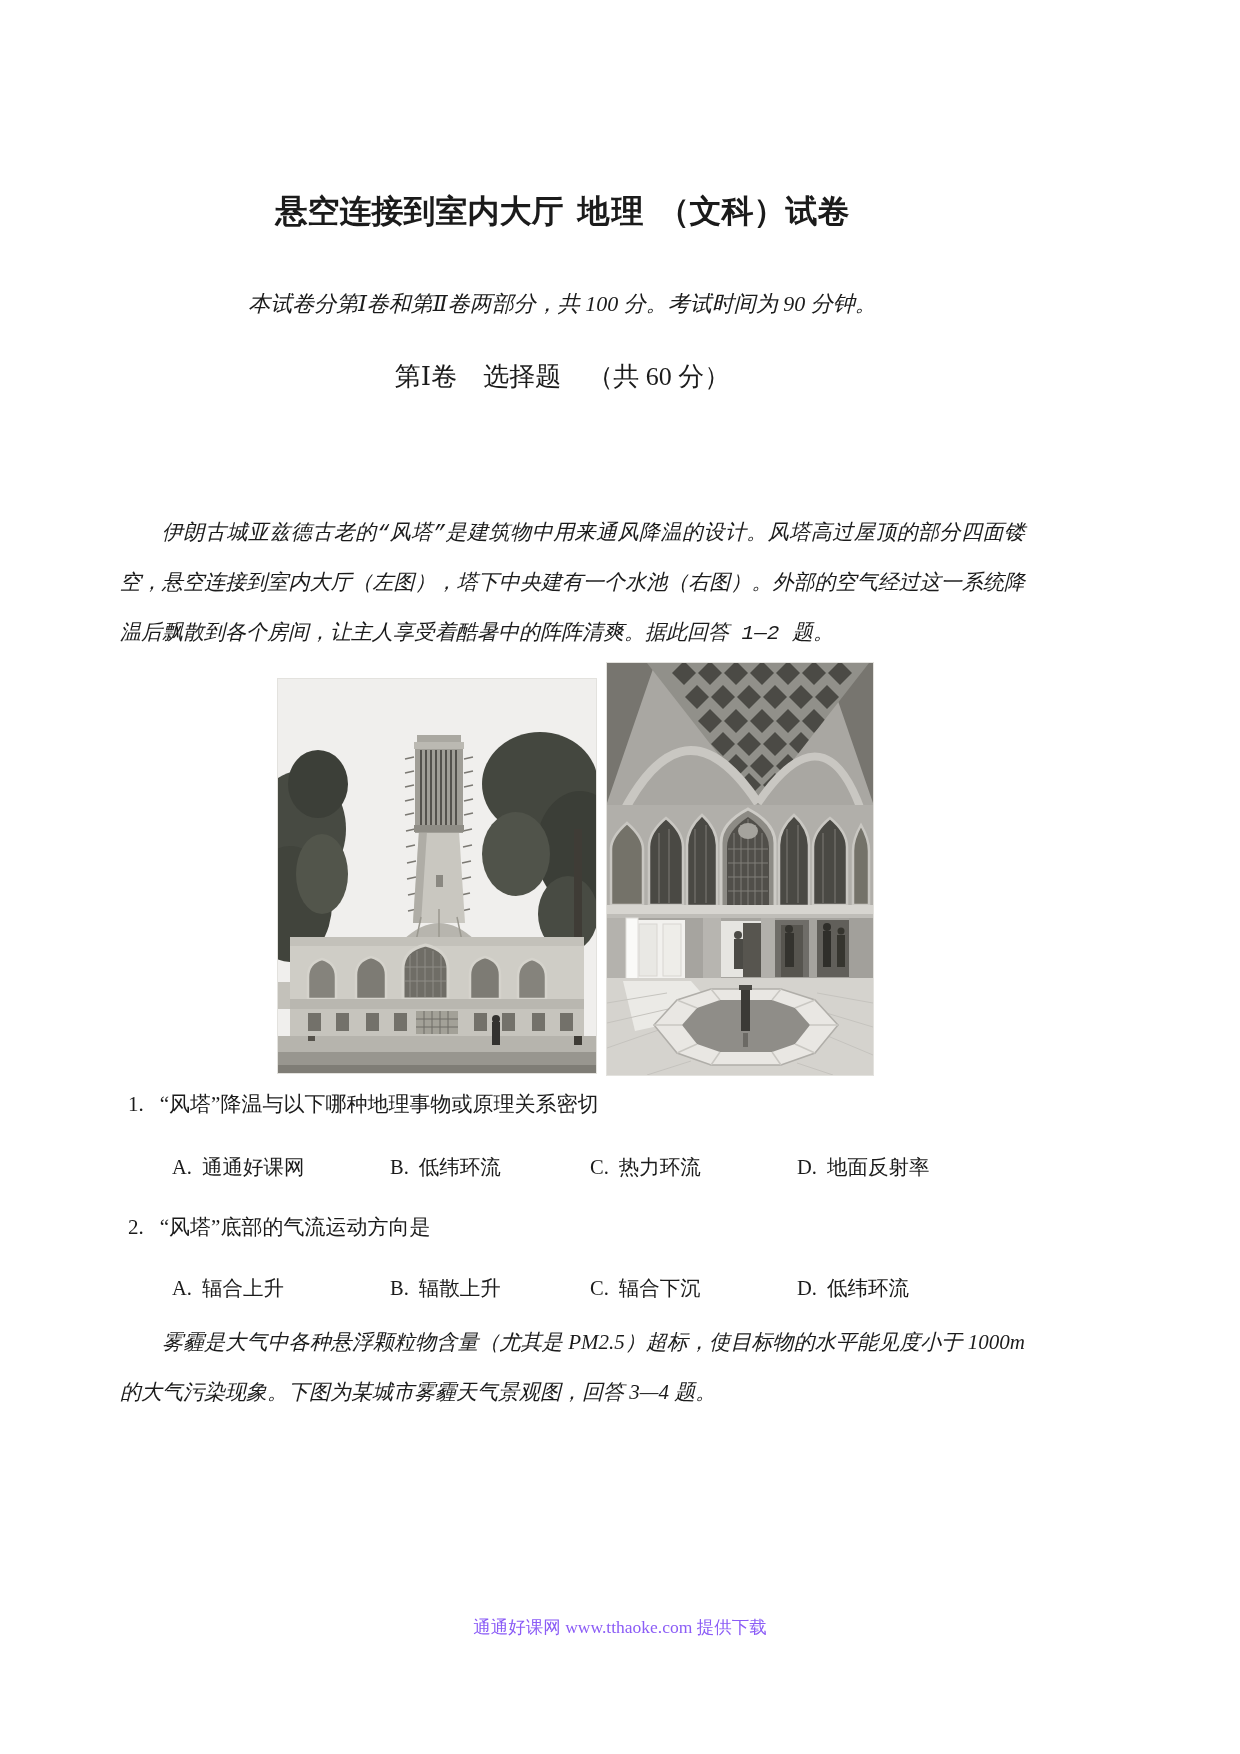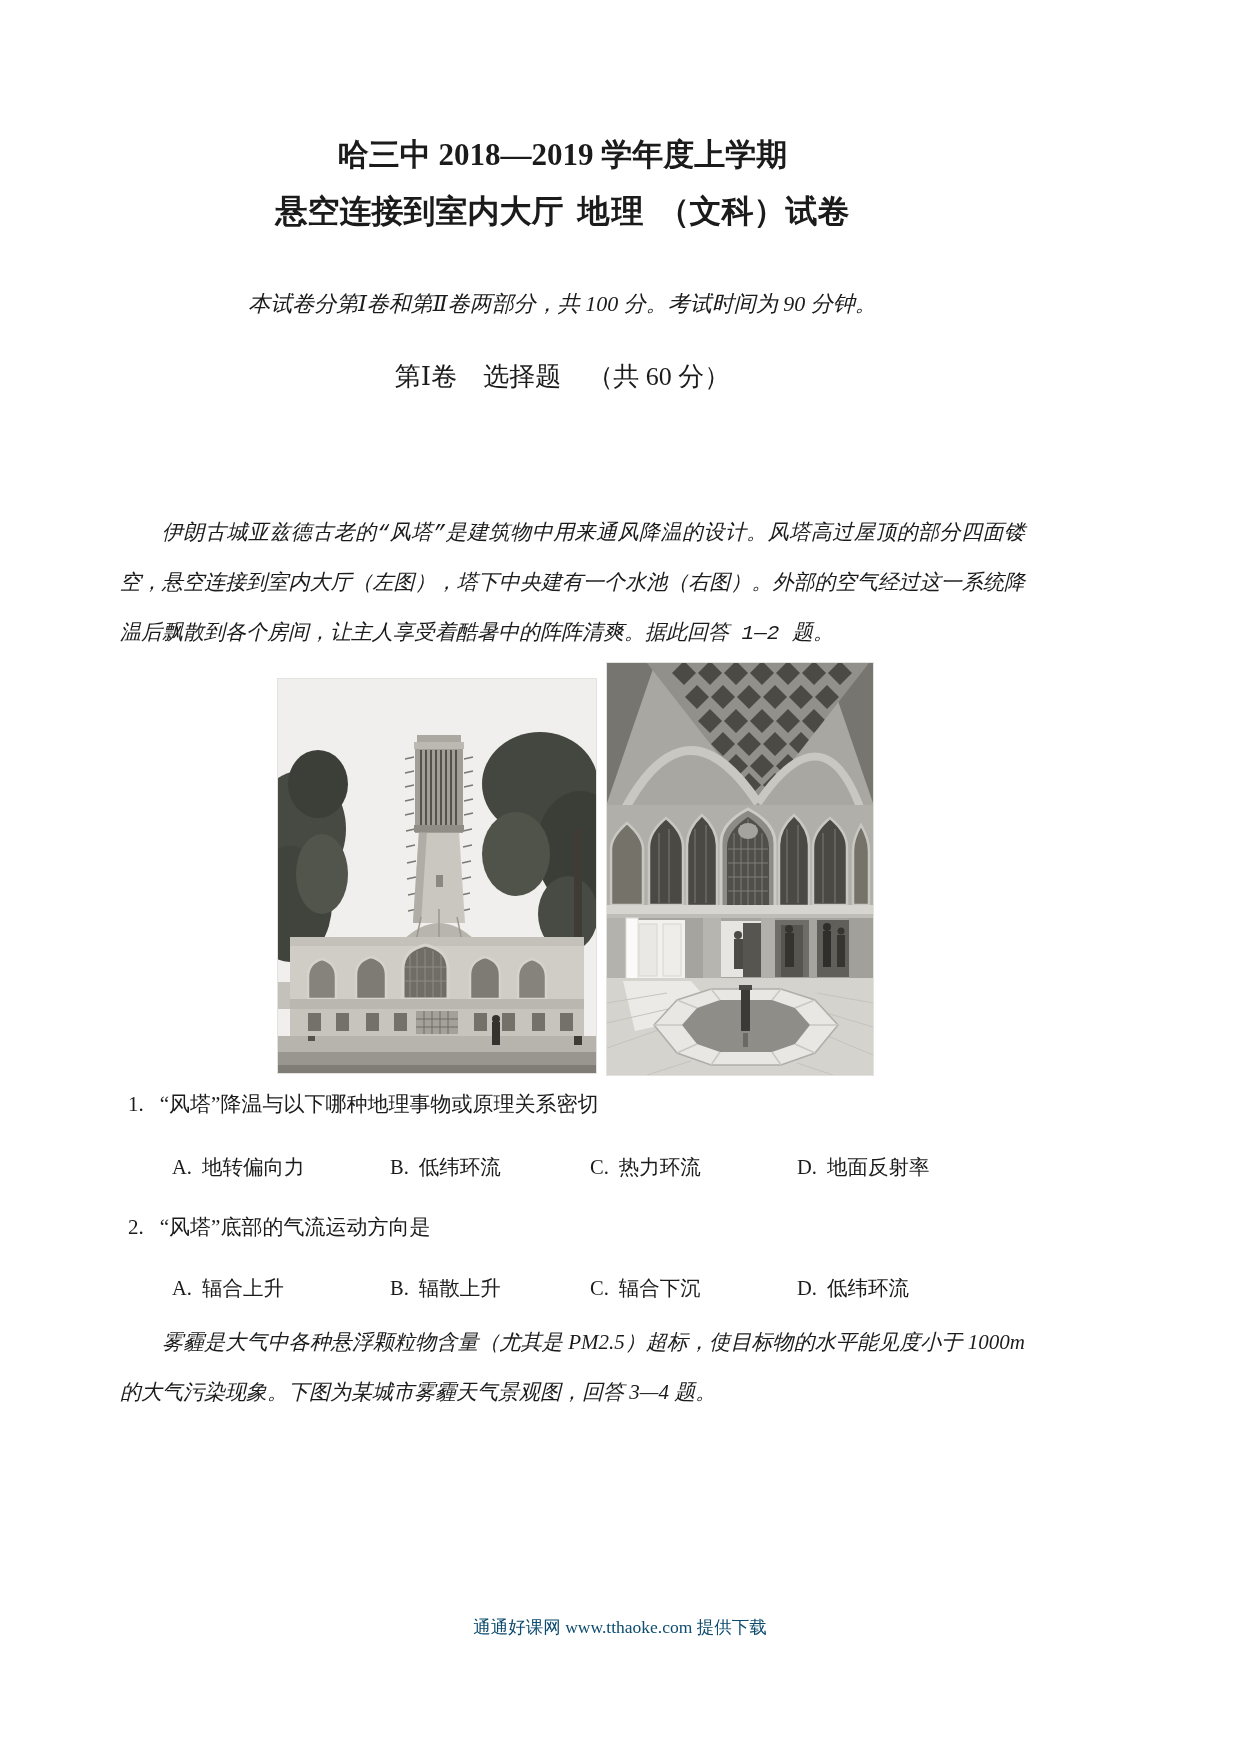--- a/index.html
+++ b/index.html
@@ -35,28 +35,27 @@
   .question { left: 128px; width: 897px; font-size: 21px; }
   #question-1 { top: 1090px; }
   #question-2 { top: 1213px; }
   .qnum { margin-right: 16px; }
 
   .options { left: 172px; width: 856px; display: grid; grid-template-columns: 218px 200px 207px auto; font-size: 20.5px; }
   #question-1-options { top: 1153px; }
   #question-2-options { top: 1274px; }
   .olabel { margin-right: 10px; }
 
-  .footer { top: 1615px; left: 0; width: 1240px; text-align: center; font-size: 17.5px; color: #0c4a6e; }
+  .footer { top: 1615px; left: 0; width: 1240px; text-align: center; font-size: 17.5px; color: #8b5cf6; }
 </style>
 </head>
 <body>
 
 <div class="page">
 
-  <h1 class="abs title1">哈三中 2018—2019 学年度上学期</h1>
 
   <h1 class="abs title2"><span>悬空连接到室内大厅</span><span class="subject">地理</span><span>（文科）试卷</span></h1>
 
   <p class="abs info">本试卷分第Ⅰ卷和第Ⅱ卷两部分，共 100 分。考试时间为 90 分钟。</p>
 
   <h2 class="abs section">第Ⅰ卷　选择题　（共 60 分）</h2>
 
 
   <p class="abs passage" id="passage-wind-tower">伊朗古城亚兹德古老的“风塔”是建筑物中用来通风降温的设计。风塔高过屋顶的部分四面镂空，悬空连接到室内大厅（左图），塔下中央建有一个水池（右图）。外部的空气经过这一系统降温后飘散到各个房间，让主人享受着酷暑中的阵阵清爽。据此回答 1—2 题。</p>
 
@@ -311,21 +310,21 @@
           <rect x="134" y="324" width="9" height="44" fill="#3b3a36"></rect>
           <rect x="132" y="322" width="13" height="5" fill="#4a4944"></rect>
         </g>
       </svg>
     </div>
   </div>
 
   <div class="abs question" id="question-1"><span class="qnum">1.</span><span>“风塔”降温与以下哪种地理事物或原理关系密切</span></div>
 
   <div class="abs options" id="question-1-options">
-    <span><span class="olabel">A.</span><span>地转偏向力</span></span>
+    <span><span class="olabel">A.</span><span>通通好课网</span></span>
     <span><span class="olabel">B.</span><span>低纬环流</span></span>
     <span><span class="olabel">C.</span><span>热力环流</span></span>
     <span><span class="olabel">D.</span><span>地面反射率</span></span>
   </div>
 
   <div class="abs question" id="question-2"><span class="qnum">2.</span><span>“风塔”底部的气流运动方向是</span></div>
 
   <div class="abs options" id="question-2-options">
     <span><span class="olabel">A.</span><span>辐合上升</span></span>
     <span><span class="olabel">B.</span><span>辐散上升</span></span>

